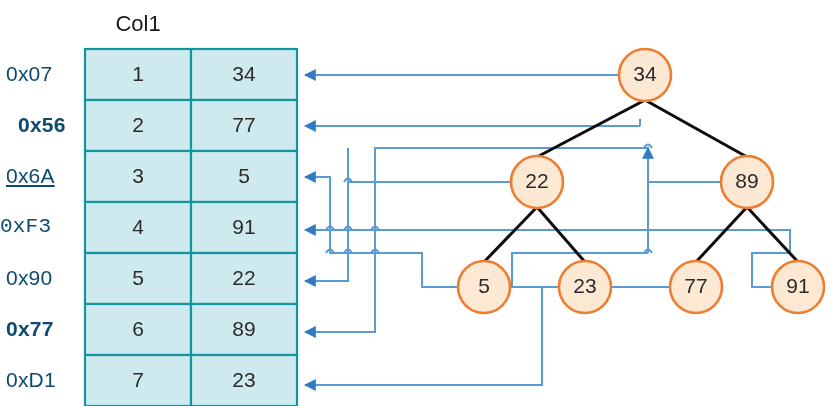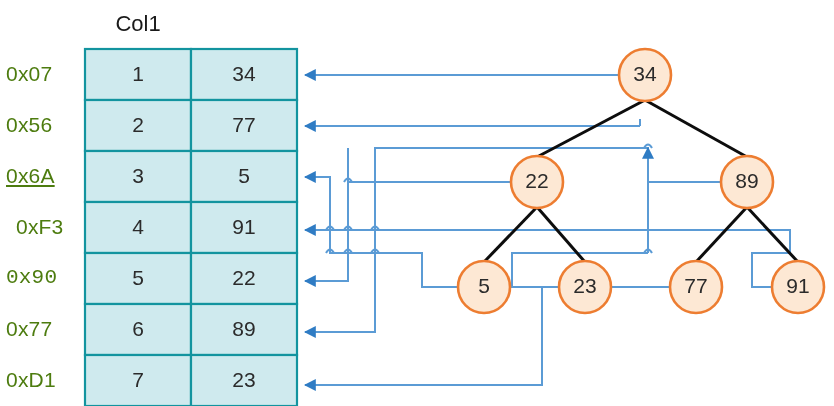--- a/index.html
+++ b/index.html
@@ -1,20 +1,20 @@
 <!DOCTYPE html>
 <html><head>
 <meta charset="utf-8">
 <style>
   html,body{margin:0;padding:0;background:#ffffff;}
   body{width:834px;height:406px;overflow:hidden;
        font-family:"Liberation Sans","DejaVu Sans",sans-serif;color:#2b2b2b;}
   #stage{position:relative;width:779px;height:406px;}
   svg.layer{position:absolute;left:0;top:0;width:834px;height:406px;}
-  .addr{position:absolute;font-size:21px;color:#4d7c0f;letter-spacing:.2px;
+  .addr{position:absolute;font-size:21px;color:#0c4a6e;letter-spacing:.2px;
         white-space:nowrap;text-align:left;}
   .colhdr{position:absolute;font-size:22px;color:#1a1a1a;text-align:center;
           white-space:nowrap;}
   .cellval{position:absolute;font-size:21px;color:#2b2b2b;text-align:center;
            white-space:nowrap;}
   .nodelbl{position:absolute;font-size:21px;color:#2b2b2b;text-align:center;
            white-space:nowrap;}
   .cell-rect{fill:#cfeaee;stroke:#13949f;stroke-width:2.2;}
   .conn{fill:none;stroke:#5b9bd5;stroke-width:2;stroke-linejoin:miter;}
   .tedge{fill:none;stroke:#0d0d0d;stroke-width:3;}
@@ -100,25 +100,25 @@
       <circle class="node-c" cx="484" cy="287" r="26"></circle>
       <circle class="node-c" cx="585" cy="287" r="26"></circle>
       <circle class="node-c" cx="696" cy="287" r="26"></circle>
       <circle class="node-c" cx="798" cy="287" r="26"></circle>
     </g>
   </svg>
 
   <div class="colhdr" style="left:85px;top:11px;width:106px;">Col1</div>
 
   <div class="addr" style="left:6px;top:62px;">0x07</div>
-  <div class="addr" style="left:6px;top:113px;">0x56</div>
+  <div class="addr" style="left:18px;top:113px;font-weight:bold;">0x56</div>
   <div class="addr" style="left:6px;top:164px;text-decoration:underline;">0x6A</div>
-  <div class="addr" style="left:16px;top:215px;">0xF3</div>
-  <div class="addr" style="left:6px;top:266px;font-family:Liberation Mono, monospace;">0x90</div>
-  <div class="addr" style="left:6px;top:317px;">0x77</div>
+  <div class="addr" style="left:0;top:215px;font-family:Liberation Mono, monospace;">0xF3</div>
+  <div class="addr" style="left:6px;top:266px;">0x90</div>
+  <div class="addr" style="left:6px;top:317px;font-weight:bold;">0x77</div>
   <div class="addr" style="left:6px;top:368px;">0xD1</div>
 
   <div class="cellval" style="left:85px;top:62px;width:106px;">1</div>
   <div class="cellval" style="left:191px;top:62px;width:106px;">34</div>
   <div class="cellval" style="left:85px;top:113px;width:106px;">2</div>
   <div class="cellval" style="left:191px;top:113px;width:106px;">77</div>
   <div class="cellval" style="left:85px;top:164px;width:106px;">3</div>
   <div class="cellval" style="left:191px;top:164px;width:106px;">5</div>
   <div class="cellval" style="left:85px;top:215px;width:106px;">4</div>
   <div class="cellval" style="left:191px;top:215px;width:106px;">91</div>

